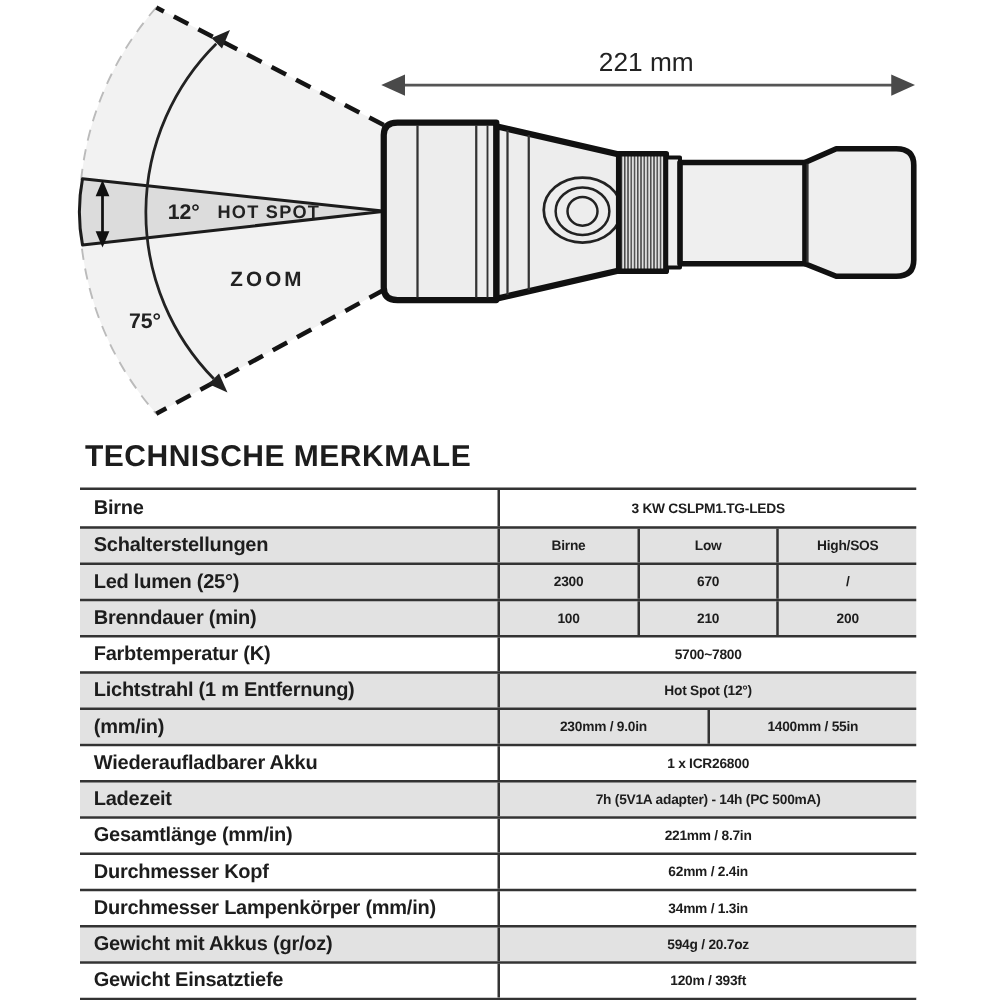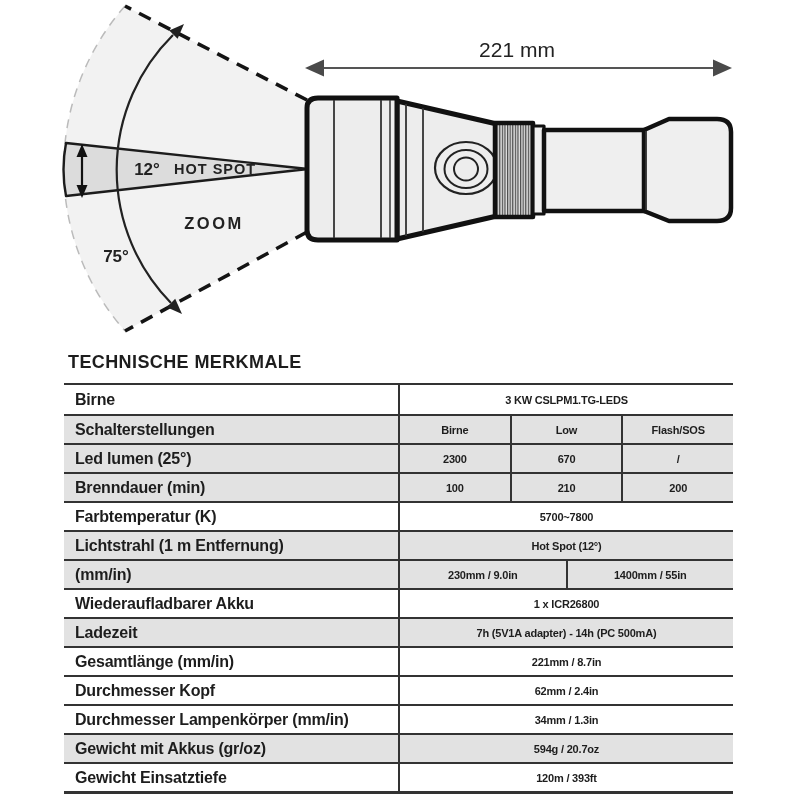--- a/index.html
+++ b/index.html
@@ -26,21 +26,21 @@
     font-family: "Liberation Sans", sans-serif;
     fill: #222;
   }
   .spec {
     position: absolute;
     left: 64px;
     top: 352px;
     width: 669px;
   }
   .spec-title {
-    font-size: 18px;
+    font-size: 24px;
     font-weight: 700;
     color: #1d1d1d;
     letter-spacing: 0.4px;
     margin: 0 0 10px 4px;
     white-space: nowrap;
   }
   .spec-table {
     width: 669px;
     border-top: 2.5px solid var(--border, #333);
     border-bottom: 3px solid var(--border, #333);
@@ -167,21 +167,21 @@
           <div class="tlabel">Birne</div>
           <div class="tvals">
             <div class="tcell">3 KW CSLPM1.TG-LEDS</div>
           </div>
         </div>
         <div class="trow shaded">
           <div class="tlabel">Schalterstellungen</div>
           <div class="tvals">
             <div class="tcell">Birne</div>
             <div class="tcell">Low</div>
-            <div class="tcell">Flash/SOS</div>
+            <div class="tcell">High/SOS</div>
           </div>
         </div>
         <div class="trow shaded">
           <div class="tlabel">Led lumen (25°)</div>
           <div class="tvals">
             <div class="tcell">2300</div>
             <div class="tcell">670</div>
             <div class="tcell">/</div>
           </div>
         </div>

